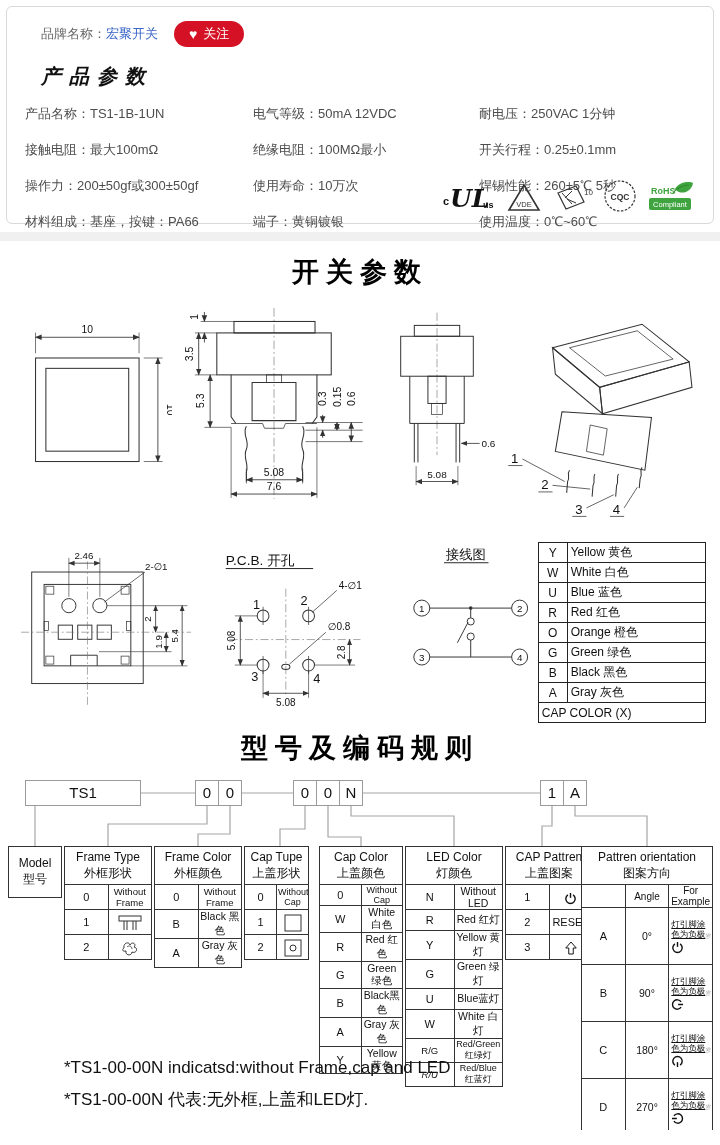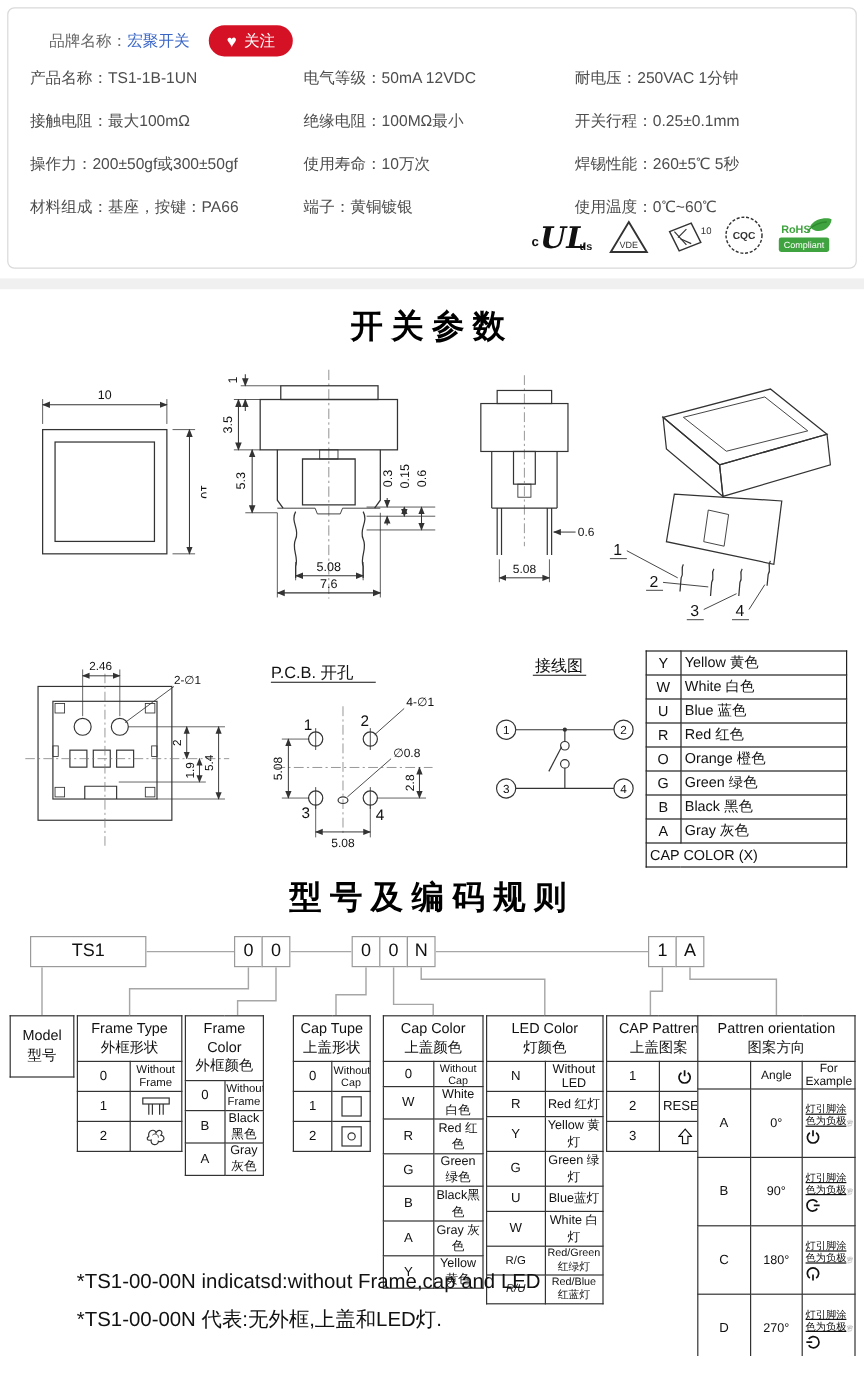--- a/index.html
+++ b/index.html
@@ -62,20 +62,21 @@
 
 <div class="card">
   <div class="brand-row">
     <span>品牌名称：</span>
       <span class="brand-name">宏聚开关</span>
     <button class="follow-btn">
         <span class="hrt">♥</span>
         <span>关注</span>
       </button>
   </div>
+  <div class="card-title">产品参数</div>
   <div class="spec-grid">
     <div class="spec-cell">产品名称：TS1-1B-1UN</div>
     <div class="spec-cell">电气等级：50mA  12VDC</div>
     <div class="spec-cell">耐电压：250VAC  1分钟</div>
     <div class="spec-cell">接触电阻：最大100mΩ</div>
     <div class="spec-cell">绝缘电阻：100MΩ最小</div>
     <div class="spec-cell">开关行程：0.25±0.1mm</div>
     <div class="spec-cell">操作力：200±50gf或300±50gf</div>
     <div class="spec-cell">使用寿命：10万次</div>
     <div class="spec-cell">焊锡性能：260±5℃  5秒</div>
@@ -391,21 +392,21 @@
       <polyline points="207,78 207,96 108,96 108,118"></polyline>
       <polyline points="230,78 230,106 198,106 198,118"></polyline>
       <polyline points="305,78 305,101 280,101 280,118"></polyline>
       <polyline points="328,78 328,109 361,109 361,118"></polyline>
       <polyline points="351,78 351,88 454,88 454,118"></polyline>
       <polyline points="552,78 552,98 542,98 542,118"></polyline>
       <polyline points="575,78 575,88 647,88 647,118"></polyline>
     </g>
   </svg>
 
-  <div class="codebox" style="left:25px;width:97px;">TS1</div>
+  <div class="codebox" style="left:25px;width:116px;">TS1</div>
   <div class="codecell" style="left:195px;width:24px;">0</div>
   <div class="codecell" style="left:218px;width:24px;">0</div>
   <div class="codecell" style="left:293px;width:24px;">0</div>
   <div class="codecell" style="left:316px;width:24px;">0</div>
   <div class="codecell" style="left:339px;width:24px;">N</div>
   <div class="codecell" style="left:540px;width:24px;">1</div>
   <div class="codecell" style="left:563px;width:24px;">A</div>
 
   <table class="ct" style="left:8px;width:54px;padding-left:24px;">
     <tbody>
@@ -443,21 +444,21 @@
     <tr>
           <td class="cdc">2</td>
           <td class="icon-cell"><svg width="20" height="18" viewBox="0 0 20 18">
               <path d="M4,9 C3,4 9,2 10,6 C12,2 17,5 14,8 C19,9 16,15 12,13 C12,17 5,17 6,12 C2,13 2,10 4,9 Z" fill="none" stroke="#333" stroke-width="1"></path>
               <path d="M7,8 C9,6 12,7 12,10" fill="none" stroke="#333" stroke-width="0.8"></path>
             </svg></td>
         </tr>
   </tbody>
     </table>
 
-  <table class="ct r24" style="left:154px;width:66px;">
+  <table class="ct r24" style="left:154px;width:88px;">
     <tbody>
         <tr>
           <td class="hdr" colspan="2">
             <div>Frame Color</div>
             <div>外框颜色</div>
           </td>
         </tr>
     <tr>
           <td class="cdc">0</td>
           <td class="lbl" style="font-size:9.5px;">Without Frame</td>

